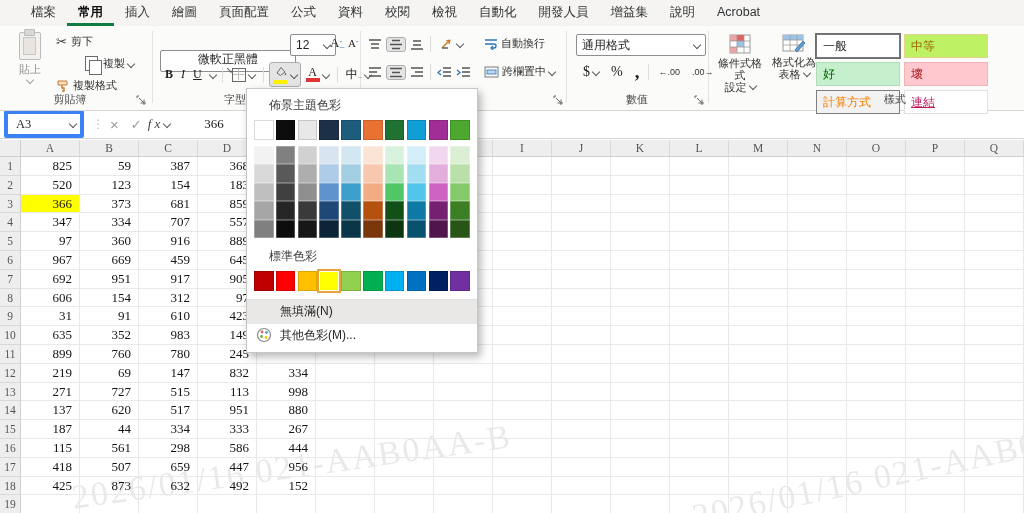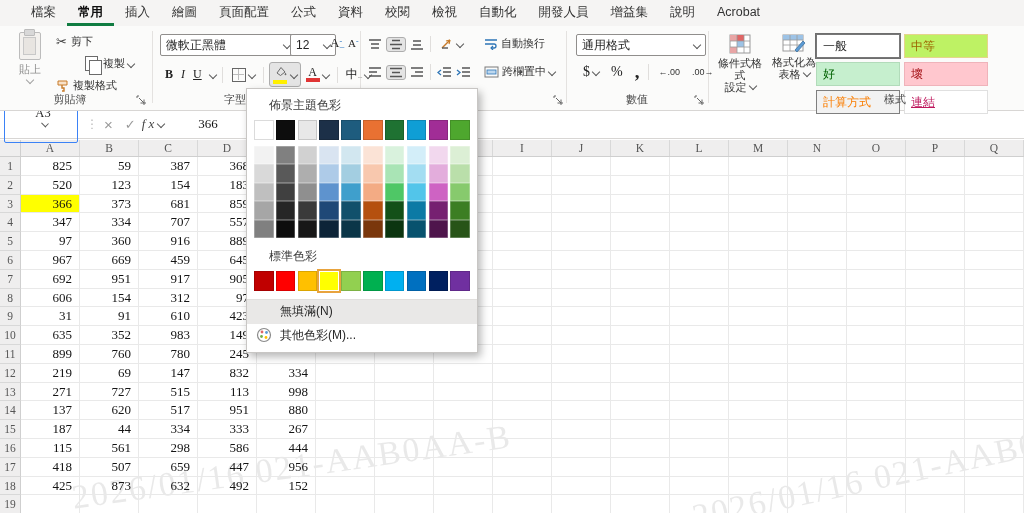--- a/index.html
+++ b/index.html
@@ -30,23 +30,23 @@
   .icn{display:inline-block;}
   .colorbar{display:block;height:4px;width:14px;margin:1px auto 0;}
   .serif{font-family:"Liberation Serif",serif;}
   .stackbtn{position:absolute;text-align:center;font-size:11px;color:#333;line-height:12px;}
   
   .gcell{width:84px;height:24px;font-size:12px;display:flex;align-items:center;padding-left:6px;
          box-sizing:border-box;border:1px solid transparent;}
   
   .fbar{position:absolute;top:110px;left:0;right:0;height:28px;background:#FFFFFF;
         border-bottom:1px solid #D8D6D4;display:flex;align-items:center;z-index:4;}
-  .namebox{width:60px;height:20px;border:1px solid #3b82f6;border-radius:2px;margin-left:4px;
+  .namebox{width:60px;height:20px;border:4px solid #3b82f6;border-radius:2px;margin-left:4px;
            font-size:12.5px;display:flex;align-items:center;justify-content:space-between;
-           padding:0 4px 16px 8px;font-family:"Liberation Serif",serif;flex-direction:column;}
+           padding:0 4px 0 8px;font-family:"Liberation Serif",serif;}
   .fbtn{color:#9a9a9a;font-size:13px;margin:0 6px;}
   .fx{font-family:"Liberation Serif",serif;font-style:italic;color:#444;font-size:13px;}
   .fval{font-family:"Liberation Serif",serif;font-size:13px;color:#111;margin-left:34px;}
   
   .grid{position:absolute;top:140px;left:0;right:0;bottom:0;z-index:2;}
   .chead{display:flex;height:16px;background:#EFEEEE;border-bottom:1px solid #CFCFCF;}
   .corner{width:21px;border-right:1px solid #CFCFCF;background:#EFEEEE;box-sizing:border-box;}
   .ch{width:59px;box-sizing:border-box;border-right:1px solid #D8D8D8;text-align:center;
       font-family:"Liberation Serif",serif;font-size:11.5px;color:#555;line-height:16px;}
   .grow{display:flex;height:18.8px;}
@@ -129,21 +129,21 @@
       <path d="M2 2 h9 v4 h-9 z" fill="#F8E1C8" stroke="#C77B29" stroke-width="1"></path>
       <path d="M6 6 v3 h2 v3 h-2" fill="none" stroke="#C77B29" stroke-width="1.4"></path>
     </svg>
     <span class="smalltxt">複製格式</span>
   </div>
   <div class="glabel" style="left:18px;width:104px;">剪貼簿</div>
   <svg class="dlg" style="left:136px;">
     <path d="M1 3 V1 H3 M9 7 V9 H7 M3 3 L8 8 M8 4.5 V8 H4.5" stroke="#666" stroke-width="1" fill="none"></path>
   </svg>
 
-  <div class="combo" style="left:160px;top:8px;width:124px;">
+  <div class="combo" style="left:160px;top:24px;width:124px;flex-direction:column;">
     <span>微軟正黑體</span>
     <span class="chv"></span>
   </div>
   <div class="combo" style="left:290px;top:8px;width:34px;">
     <span>12</span>
     <span class="chv"></span>
   </div>
   <div class="btnrow" style="left:330px;top:9px;">
     <span class="serif" style="font-size:13px;">A</span>
         <span style="font-size:8px;vertical-align:6px;color:#1E6FC0;">ˇ̲</span>

